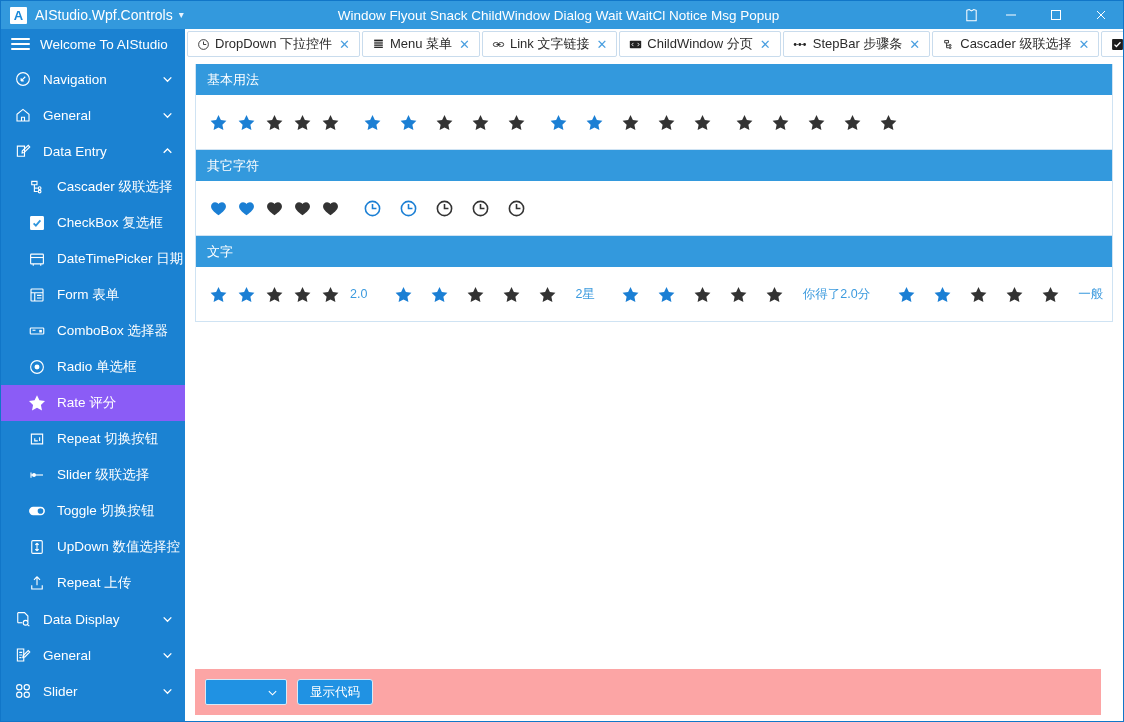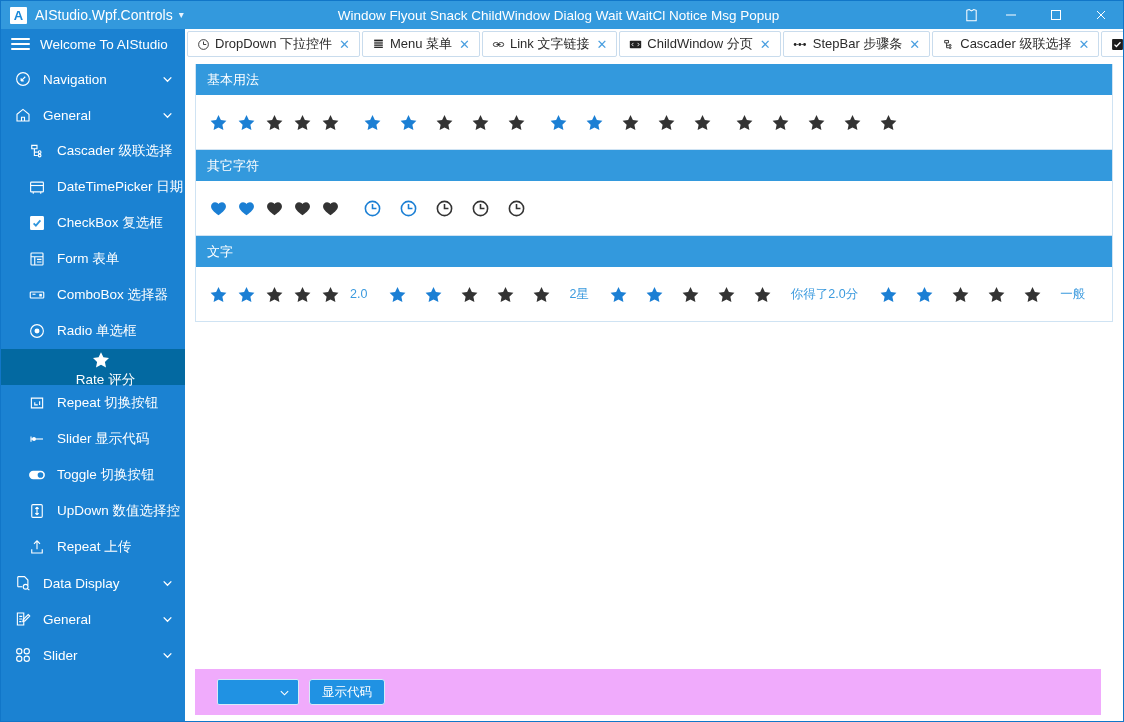--- a/index.html
+++ b/index.html
@@ -147,21 +147,21 @@
     height: 36px;
     display: flex;
     align-items: center;
     color: #ffffff;
     font-size: 13.5px;
     box-sizing: border-box;
     white-space: nowrap;
   }
   .nav-item.group { padding-left: 11px; }
   .nav-item.child { padding-left: 25px; }
-  .nav-item.active { background: #0369a1; flex-direction: column; }
+  .nav-item.active { background: #8b5cf6; }
   .nav-icon {
     width: 22px;
     height: 22px;
     margin-right: 9px;
     flex: none;
     display: flex;
     align-items: center;
     justify-content: center;
     color: #ffffff;
   }
@@ -271,32 +271,32 @@
     display: inline-flex;
     align-items: center;
     justify-content: center;
     flex: none;
   }
   .ico svg { display: block; }
   .rate-text {
     color: #3b9ade;
     font-size: 12.5px;
     margin-left: 2px;
-    margin-right: 6px;
+    margin-right: 12px;
     white-space: nowrap;
   }
 
   
   .footer {
     height: 46px;
     min-height: 46px;
-    background: #f0abfc;
-    display: flex;
-    align-items: center;
-    padding-left: 22px;
+    background: #fca5a5;
+    display: flex;
+    align-items: center;
+    padding-left: 10px;
     margin: 0 22px 6px 10px;
     box-sizing: border-box;
   }
   .combo {
     width: 82px;
     height: 26px;
     border: 1px solid #d6eaf8;
     background: #2092e3;
     display: flex;
     align-items: center;
@@ -395,54 +395,68 @@
                 <path d="M10 20 V15 H14 V20" fill="none" stroke="currentColor" stroke-width="1.5"></path>
               </svg>
             </span>
             <span class="nav-label">General</span>
             <span class="nav-arrow">
               <svg width="11" height="11" viewBox="0 0 13 13">
                 <path d="M2 4 L6.5 8.5 L11 4" fill="none" stroke="currentColor" stroke-width="1.6"></path>
               </svg>
             </span>
           </div>
+          <div class="nav-item group">
+            <span class="nav-icon">
+              <svg width="18" height="18" viewBox="0 0 24 24">
+                <path d="M4.5 5.5 H14 V19 H4.5 Z" fill="none" stroke="currentColor" stroke-width="1.5"></path>
+                <path d="M11 12 L19 4.5 L21 6.5 L13.5 14 L10.8 14.6 Z" fill="none" stroke="currentColor" stroke-width="1.5"></path>
+              </svg>
+            </span>
+            <span class="nav-label">Data Entry</span>
+            <span class="nav-arrow">
+              <svg width="11" height="11" viewBox="0 0 13 13">
+                <path d="M2 8 L6.5 3.5 L11 8" fill="none" stroke="currentColor" stroke-width="1.6"></path>
+              </svg>
+            </span>
+          </div>
           <div class="nav-item child">
             <span class="nav-icon">
               <svg width="18" height="18" viewBox="0 0 24 24">
                 <path d="M5 4.5 H12 V9 H5 Z" fill="none" stroke="currentColor" stroke-width="1.5"></path>
                 <path d="M8.5 9 V18 H13" fill="none" stroke="currentColor" stroke-width="1.5"></path>
                 <path d="M8.5 13.5 H13" fill="none" stroke="currentColor" stroke-width="1.5"></path>
                 <circle cx="15.5" cy="13.5" r="1.8" fill="none" stroke="currentColor" stroke-width="1.5"></circle>
                 <circle cx="15.5" cy="18" r="1.8" fill="none" stroke="currentColor" stroke-width="1.5"></circle>
               </svg>
             </span>
             <span class="nav-label">Cascader 级联选择</span>
           </div>
           <div class="nav-item child">
             <span class="nav-icon">
               <svg width="18" height="18" viewBox="0 0 24 24">
+                <rect x="3.5" y="3.5" width="17" height="17" rx="1" fill="#ffffff" stroke="currentColor" stroke-width="1.5"></rect>
+                <path d="M7.5 12.5 L10.5 15.5 L16.5 8.5" fill="none" stroke="#2f95dd" stroke-width="2.4"></path>
+              </svg>
+            </span>
+            <span class="nav-label">CheckBox 复选框</span>
+          </div>
+          <div class="nav-item child">
+            <span class="nav-icon">
+              <svg width="18" height="18" viewBox="0 0 24 24">
                 <rect x="3.5" y="5.5" width="17" height="13" rx="1" fill="none" stroke="currentColor" stroke-width="1.5"></rect>
                 <path d="M3.5 10 H20.5" fill="none" stroke="currentColor" stroke-width="1.5"></path>
                 <path d="M7 18.5 V21 M17 18.5 V21" fill="none" stroke="currentColor" stroke-width="1.5"></path>
               </svg>
             </span>
             <span class="nav-label">DateTimePicker 日期</span>
           </div>
           <div class="nav-item child">
             <span class="nav-icon">
               <svg width="18" height="18" viewBox="0 0 24 24">
-                <rect x="3.5" y="3.5" width="17" height="17" rx="1" fill="#ffffff" stroke="currentColor" stroke-width="1.5"></rect>
-                <path d="M7.5 12.5 L10.5 15.5 L16.5 8.5" fill="none" stroke="#2f95dd" stroke-width="2.4"></path>
-              </svg>
-            </span>
-            <span class="nav-label">CheckBox 复选框</span>
-          </div>
-          <div class="nav-item child">
-            <span class="nav-icon">
-              <svg width="18" height="18" viewBox="0 0 24 24">
                 <rect x="4" y="4" width="16" height="16" rx="1" fill="none" stroke="currentColor" stroke-width="1.5"></rect>
                 <path d="M4 9 H20 M9 9 V20 M12 12.5 H18 M12 16 H18" fill="none" stroke="currentColor" stroke-width="1.5"></path>
               </svg>
             </span>
             <span class="nav-label">Form 表单</span>
           </div>
           <div class="nav-item child">
             <span class="nav-icon">
               <svg width="18" height="18" viewBox="0 0 24 24">
                 <rect x="3" y="8" width="18" height="8" rx="1" fill="none" stroke="currentColor" stroke-width="1.5"></rect>
@@ -480,21 +494,21 @@
             <span class="nav-label">Repeat 切换按钮</span>
           </div>
           <div class="nav-item child">
             <span class="nav-icon">
               <svg width="18" height="18" viewBox="0 0 24 24">
                 <path d="M4 12 H20" stroke="currentColor" stroke-width="1.5"></path>
                 <circle cx="8" cy="12" r="2.6" fill="currentColor"></circle>
                 <path d="M4 8.5 L4 15.5" stroke="currentColor" stroke-width="1.5"></path>
               </svg>
             </span>
-            <span class="nav-label">Slider 显示代码</span>
+            <span class="nav-label">Slider 级联选择</span>
           </div>
           <div class="nav-item child">
             <span class="nav-icon">
               <svg width="20" height="20" viewBox="0 0 24 24">
                 <rect x="2.5" y="7" width="19" height="10" rx="5" fill="currentColor"></rect>
                 <circle cx="16.2" cy="12" r="3.4" fill="#1b82d2"></circle>
               </svg>
             </span>
             <span class="nav-label">Toggle 切换按钮</span>
           </div>

